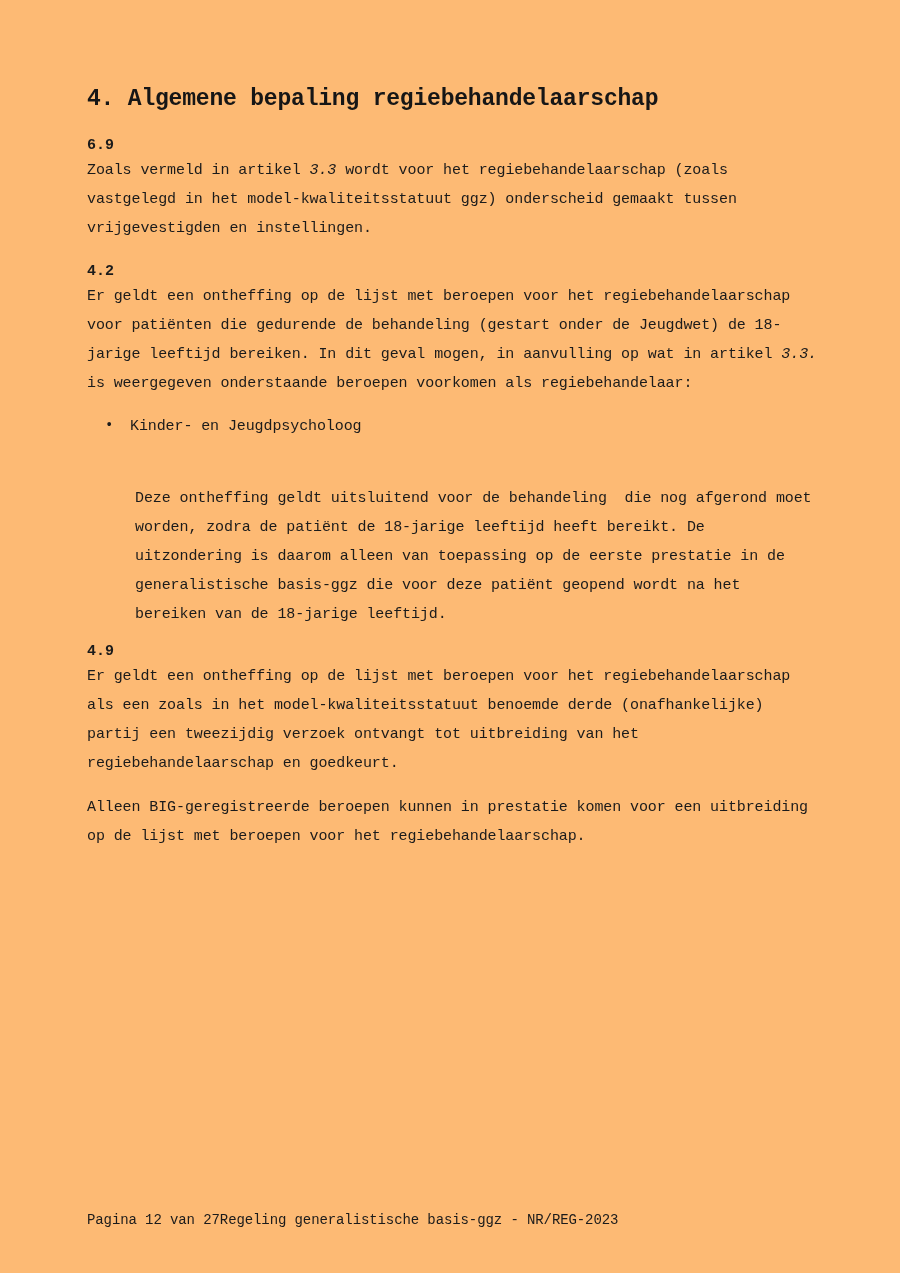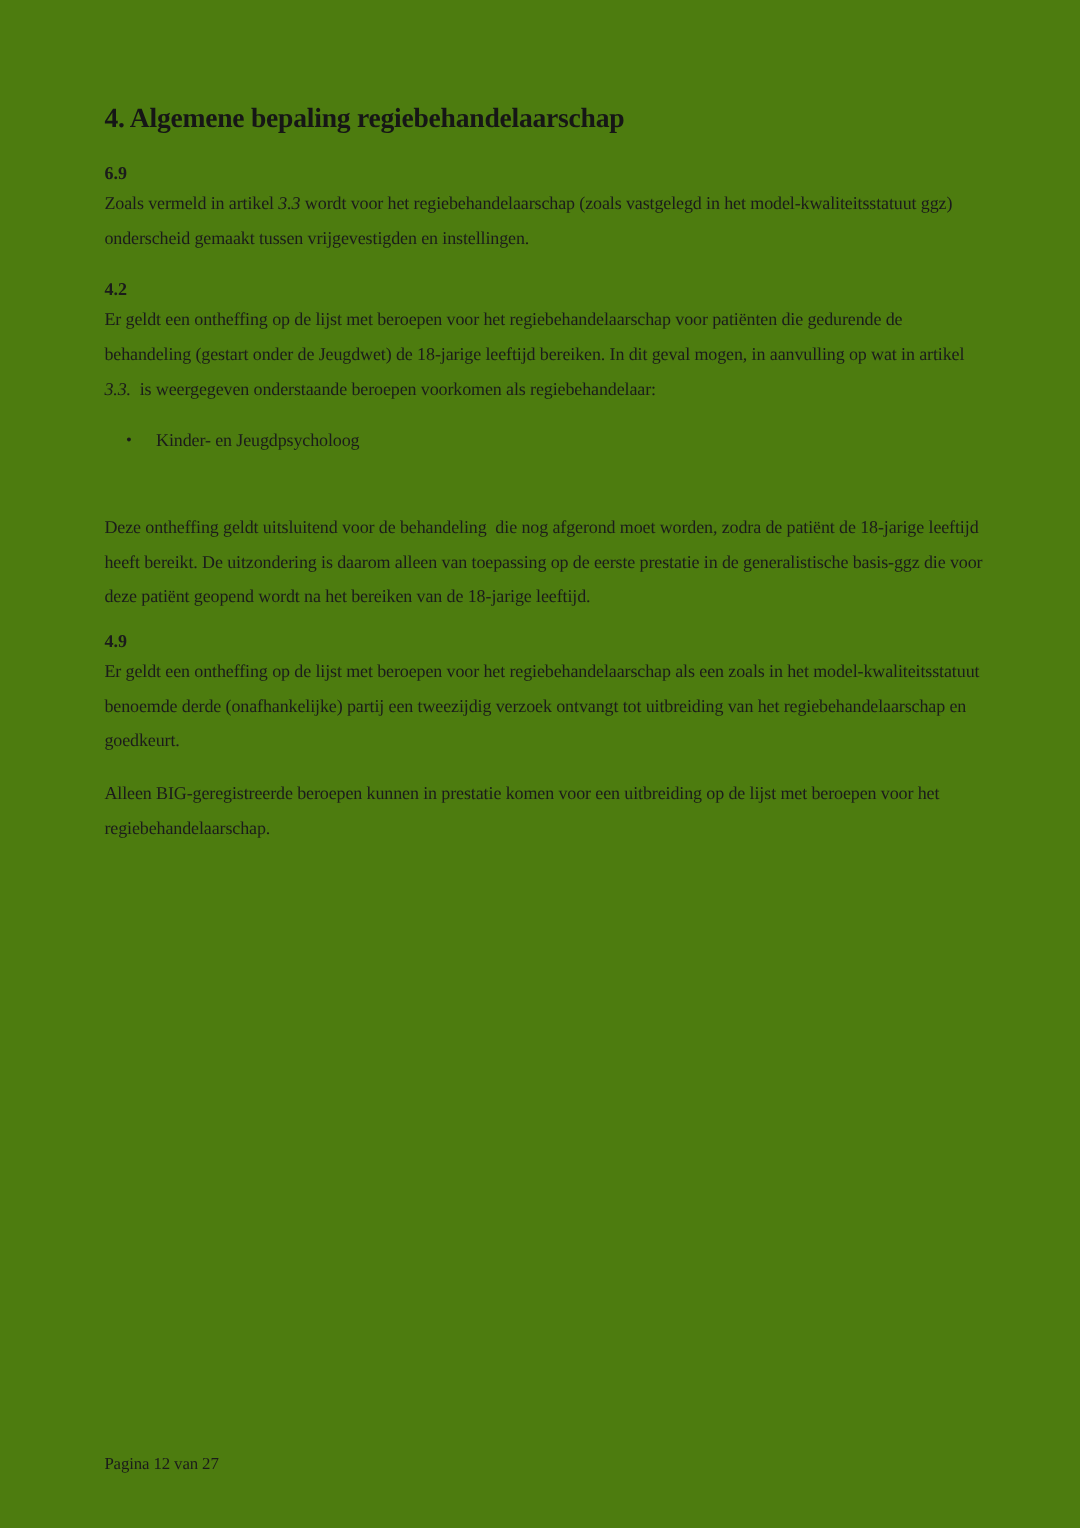--- a/index.html
+++ b/index.html
@@ -4,23 +4,23 @@
 <style>
   html, body {
     margin: 0;
     padding: 0;
     background: #ffffff;
   }
   .page {
     position: relative;
     width: 900px;
     height: 1273px;
-    background: #4d7c0f;
+    background: #fdba74;
     color: #1b1b1b;
-    font-family: Liberation Serif, serif;
+    font-family: Liberation Mono, monospace;
     overflow: hidden;
   }
   .content {
     position: absolute;
     left: 87px;
     top: 0;
     width: 732px;
   }
   h1.doc-title {
     margin: 85px 0 0 0;
@@ -39,21 +39,21 @@
   .para {
     font-size: 15px;
     line-height: 29px;
     margin: 0;
     white-space: pre-wrap;
     letter-spacing: -0.1px;
   }
   .it { font-style: italic; }
   .mt-h41   { margin-top: 22px; }
   .mt-h42   { margin-top: 18px; }
-  .mt-note  { margin-top: 47px; }
+  .mt-note  { margin-top: 47px; margin-left: 48px; }
   .mt-h43   { margin-top: 12px; }
   .mt-para2 { margin-top: 15px; }
   ul.bullet-list {
     list-style: none;
     margin: 18px 0 0 0;
     padding: 0;
   }
   ul.bullet-list li {
     position: relative;
     padding-left: 43px;
@@ -104,14 +104,15 @@
     <p class="para mt-note">Deze ontheffing geldt uitsluitend voor de behandeling  die nog afgerond moet worden, zodra de patiënt de 18-jarige leeftijd heeft bereikt. De uitzondering is daarom alleen van toepassing op de eerste prestatie in de generalistische basis-ggz die voor deze patiënt geopend wordt na het bereiken van de 18-jarige leeftijd.</p>
 
     <p class="sec-heading mt-h43">4.9</p>
     <p class="para">Er geldt een ontheffing op de lijst met beroepen voor het regiebehandelaarschap als een zoals in het model-kwaliteitsstatuut benoemde derde (onafhankelijke) partij een tweezijdig verzoek ontvangt tot uitbreiding van het regiebehandelaarschap en goedkeurt.</p>
     <p class="para mt-para2">Alleen BIG-geregistreerde beroepen kunnen in prestatie komen voor een uitbreiding op de lijst met beroepen voor het regiebehandelaarschap.</p>
 
   </div>
 
   <div class="footer">
     <span>Pagina 12 van 27</span>
+    <span>Regeling generalistische basis-ggz - NR/REG-2023</span>
   </div>
 </div>
 
 </body></html>

